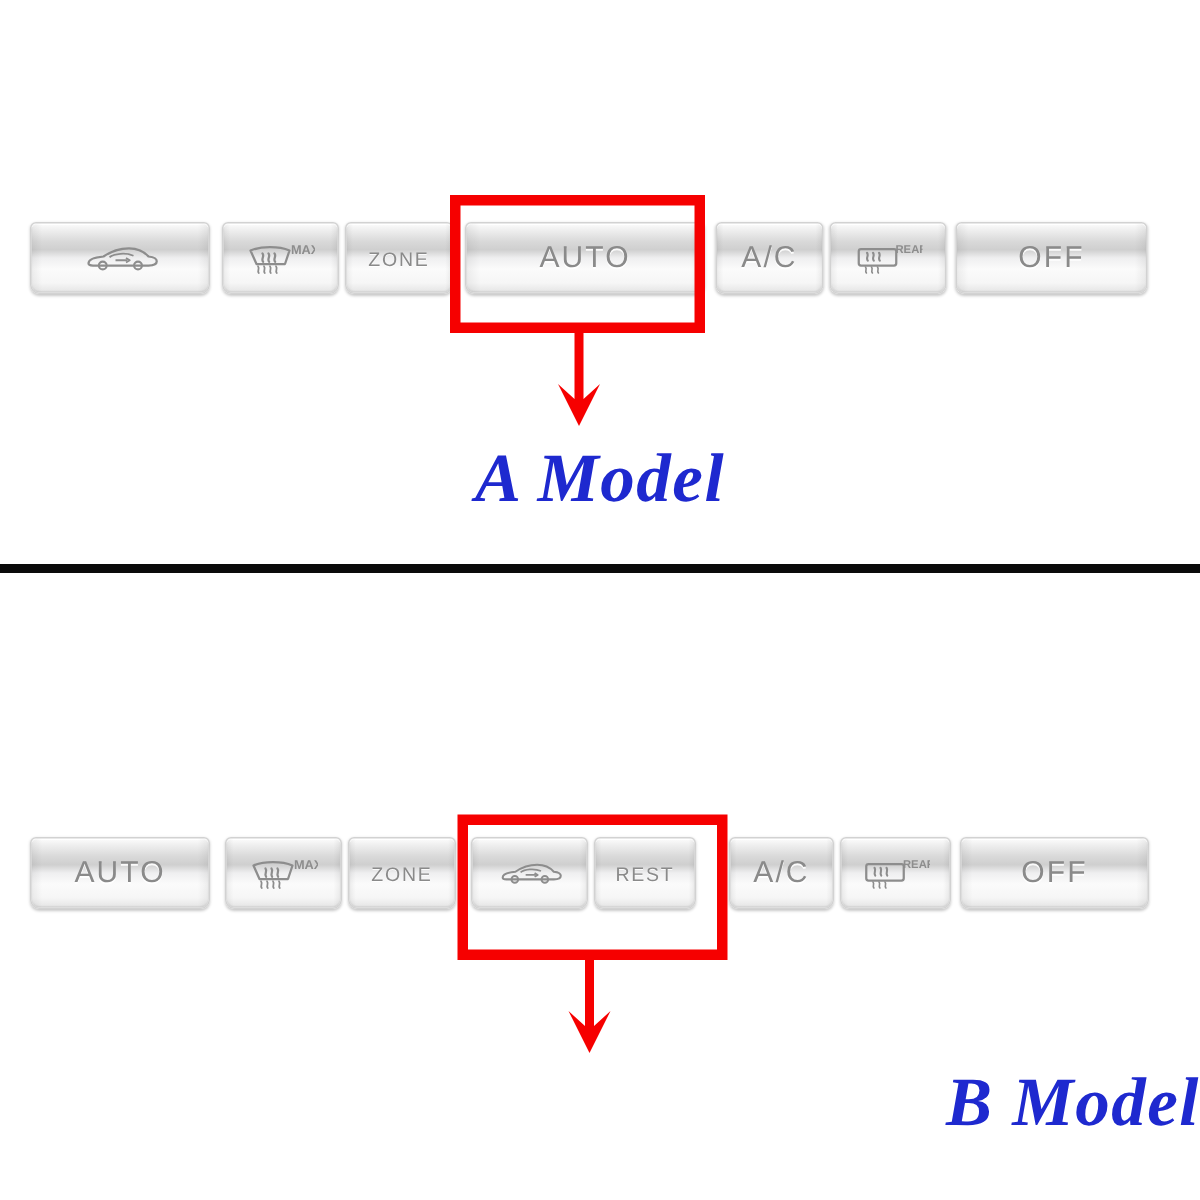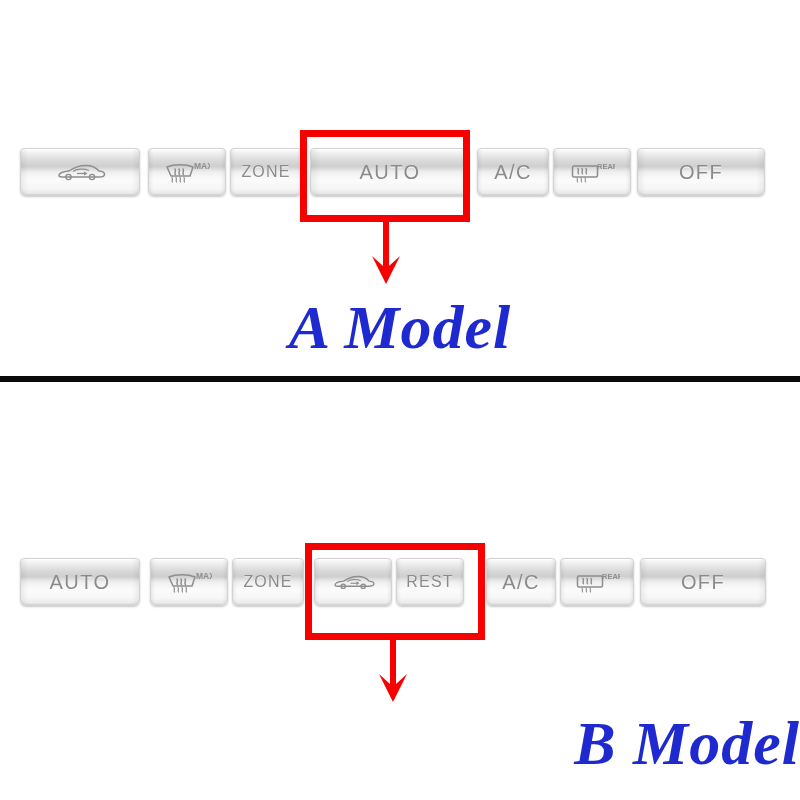--- a/index.html
+++ b/index.html
@@ -73,21 +73,21 @@
   .btn-label {
     position: relative;
     z-index: 2;
     color: #8a8a8a;
     font-size: 20px;
     letter-spacing: 1.4px;
     font-weight: 400;
     text-shadow: 0 1px 0 rgba(255,255,255,0.9);
     white-space: nowrap;
   }
-  .btn-label.small { font-size: 16px; letter-spacing: 1.2px; }
+  .btn-label.small { font-size: 13px; letter-spacing: 1.2px; }
 
   
   .icon-car {
     position: relative;
     z-index: 2;
     width: 54px;
     height: 20px;
   }
   .icon-car svg { display: block; width: 54px; height: 20px; }
 
@@ -126,21 +126,21 @@
   .arrow svg { display: block; }
 
   
   .caption {
     position: absolute;
     z-index: 6;
     color: #1e29cf;
     font-family: "Liberation Serif", "DejaVu Serif", serif;
     font-weight: bold;
     font-style: italic;
-    font-size: 62px;
+    font-size: 46px;
     letter-spacing: 1px;
     white-space: nowrap;
     text-align: center;
     width: 100%;
     left: 0;
   }
 
   
   .divider {
     position: absolute;

